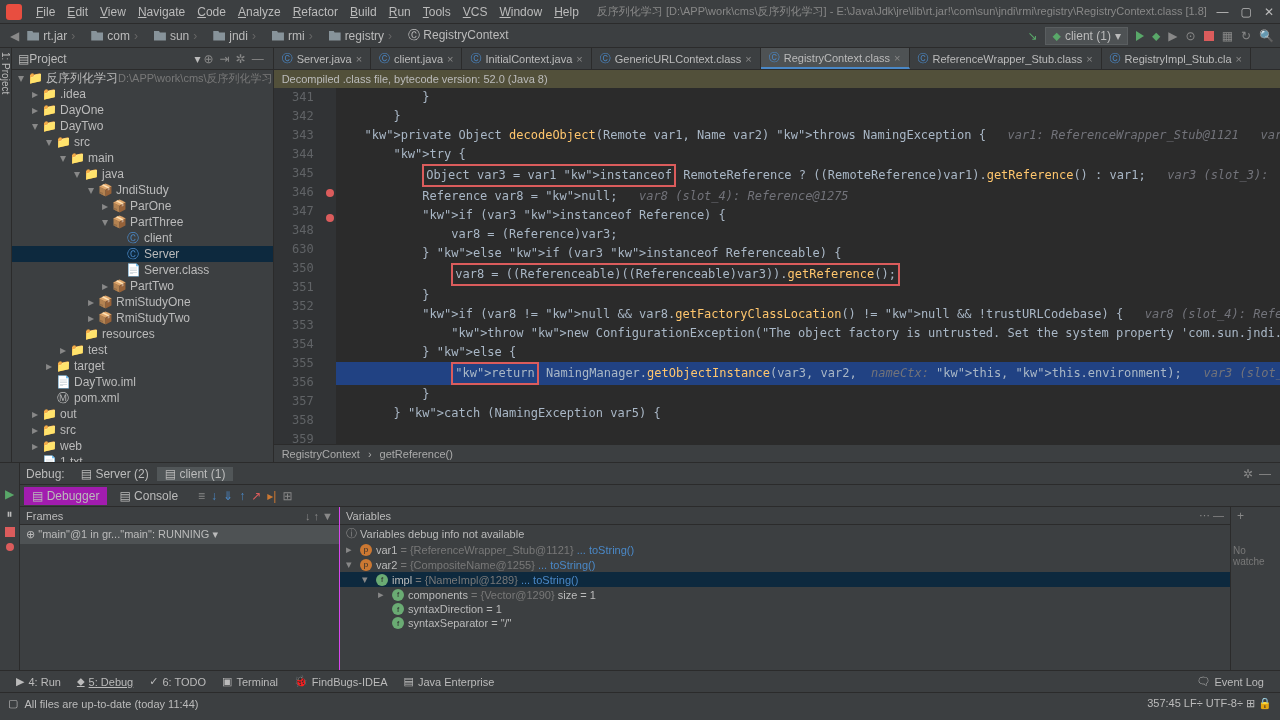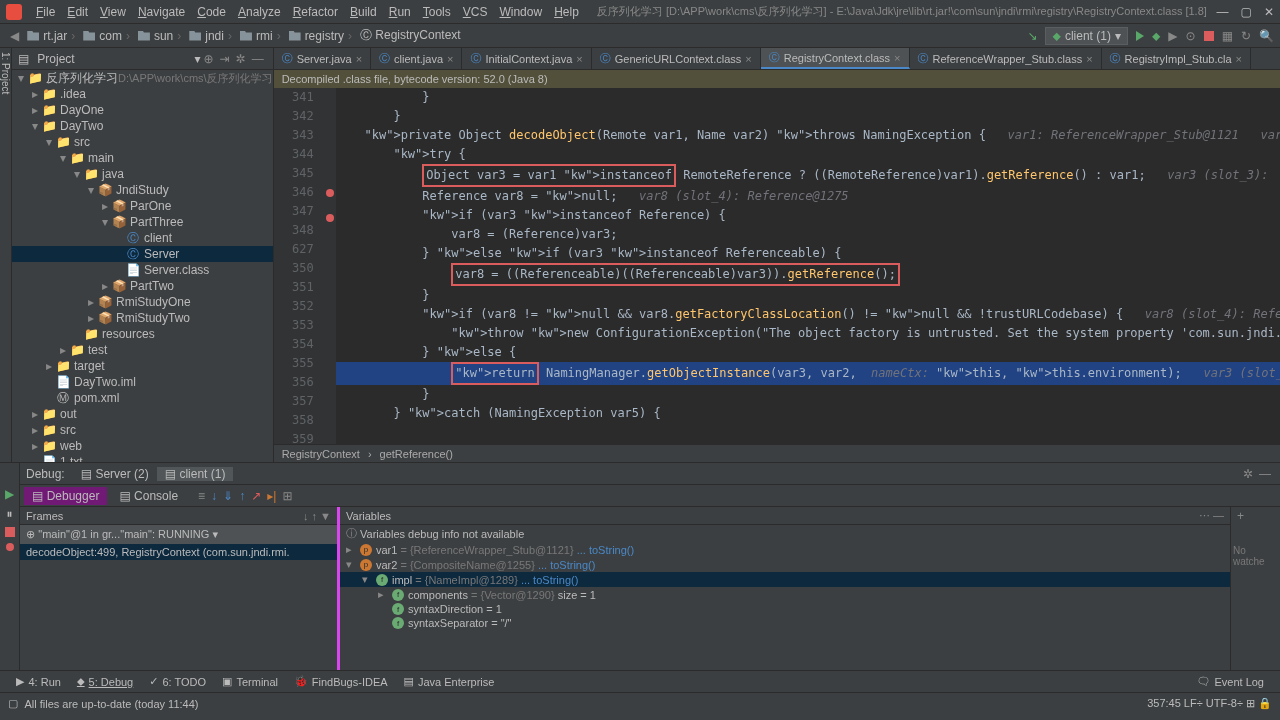--- a/index.html
+++ b/index.html
@@ -49,24 +49,24 @@
 .code .hl-line { background: #214283; }
 .redbox { border: 2px solid #db5c5c; padding: 0 2px; display: inline-block; }
 .crumbs2 { height: 18px; border-top: 1px solid #2b2b2b; display: flex; align-items: center; padding: 0 8px; font-size: 11px; gap: 8px; color: #aaa; background:#3c3f41; }
 .debug-panel { height: 208px; background: #3c3f41; border-top: 1px solid #2b2b2b; display: flex; }
 .debug-left { width: 20px; background:#3c3f41; border-right:1px solid #2b2b2b; }
 .debug-main { flex: 1; display: flex; flex-direction: column; }
 .debug-tabs { height: 22px; display: flex; align-items: center; padding: 0 6px; border-bottom: 1px solid #2b2b2b; }
 .debug-tabs .dt { padding: 0 8px; }
 .debug-inner-tabs { height: 22px; display: flex; align-items: center; border-bottom: 1px solid #2b2b2b; padding: 0 4px; gap: 4px; }
 .debug-inner-tabs .t { padding: 2px 8px; }
-.debug-inner-tabs .t.active { background: #701a75; }
+.debug-inner-tabs .t.active { background: #a21caf; }
 .toolbar-icons { display: flex; gap: 6px; padding: 0 8px; color: #888; }
 .debug-body { flex: 1; display: flex; }
-.frames { width: 320px; border-right: 3px solid #d946ef; display: flex; flex-direction: column; font-size: 11px; }
+.frames { width: 320px; border-right: 1px solid #d946ef; display: flex; flex-direction: column; font-size: 11px; }
 .frames-header, .vars-header { height: 18px; padding: 0 6px; background: #3c3f41; border-bottom: 1px solid #2b2b2b; display:flex; align-items:center; }
 .frame-row { padding: 2px 6px; white-space: nowrap; overflow: hidden; }
 .frame-row.sel { background: #0d293e; }
 .vars { flex: 1; display: flex; flex-direction: column; font-size: 11px; }
 .var-row { padding: 1px 6px; display: flex; align-items: center; gap: 4px; }
 .var-row.sel { background: #0d293e; }
 .circ { width: 12px; height: 12px; border-radius: 50%; background: #cc7832; display: inline-flex; align-items:center; justify-content:center; font-size:8px; color:#2b2b2b; }
 .circ.green { background: #6aab73; }
 .footer { height: 22px; background: #3c3f41; border-top: 1px solid #2b2b2b; display: flex; align-items: center; padding: 0 8px; font-size: 11px; }
 .footer .item { padding: 0 8px; display:flex; align-items:center; gap:4px; }
@@ -96,21 +96,21 @@
   <div class="title">反序列化学习 [D:\APP\work\cms\反序列化学习] - E:\Java\Jdk\jre\lib\rt.jar!\com\sun\jndi\rmi\registry\RegistryContext.class [1.8]</div>
   <div class="win-controls">
     <span>—</span>
     <span>▢</span>
     <span>✕</span>
   </div>
 </div>
 
 <div class="navbar">
   <span class="nav-arrow">◀</span>
-  <div id="breadcrumb" style="display:flex;">
+  <div id="breadcrumb" style="display:flex;gap:8px;">
       <span class="crumb"><span class="folder-ico"></span> rt.jar <span class="sep">›</span></span>
       <span class="crumb"><span class="folder-ico"></span> com <span class="sep">›</span></span>
       <span class="crumb"><span class="folder-ico"></span> sun <span class="sep">›</span></span>
       <span class="crumb"><span class="folder-ico"></span> jndi <span class="sep">›</span></span>
       <span class="crumb"><span class="folder-ico"></span> rmi <span class="sep">›</span></span>
       <span class="crumb"><span class="folder-ico"></span> registry <span class="sep">›</span></span>
       <span class="crumb">Ⓒ RegistryContext</span>
     </div>
   <div class="right">
     <span style="color:#59a869;">↘</span>
@@ -128,21 +128,21 @@
     <span style="color:#888;">↻</span>
     <span style="color:#888;">🔍</span>
   </div>
 </div>
 
 <div class="main">
   <div class="left-gutter"><span style="padding:4px; transform:rotate(180deg);">1: Project</span></div>
   <div class="project-panel">
     <div class="panel-header">
       <span>▤</span>
-      <span class="title" style="padding-left:8px;">Project</span>
+      <span class="title" style="padding-left:0;">Project</span>
       <span>▾</span>
       <span class="ico">⊕</span>
       <span class="ico">⇥</span>
       <span class="ico">✲</span>
       <span class="ico">—</span>
     </div>
     <div class="tree" id="tree">
         <div class="tree-row" style="padding-left: 6px;">
           <span class="arrow">▾</span>
           <span class="ico2 ">📁</span>
@@ -285,21 +285,21 @@
     <div class="code-area">
       <div class="gutter" id="gutter">
           <div>341</div>
           <div>342</div>
           <div>343</div>
           <div>344</div>
           <div>345</div>
           <div>346</div>
           <div>347</div>
           <div>348</div>
-          <div>627</div>
+          <div>630</div>
           <div>350</div>
           <div>351</div>
           <div>352</div>
           <div>353</div>
           <div>354</div>
           <div>355</div>
           <div>356</div>
           <div>357</div>
           <div>358</div>
           <div>359</div>
@@ -368,21 +368,20 @@
       </div>
     </div>
     <div class="debug-body">
       <div class="frames">
         <div class="frames-header">
             <span>Frames</span>
             <span style="margin-left:auto;color:#888;">↓ ↑ ▼</span>
           </div>
         <div style="padding:3px 6px;background:#4e5254;">⊕ <span>"main"@1 in gr..."main": RUNNING</span> ▾</div>
         <div id="frames-list">
-            <div class="frame-row sel">decodeObject:499, RegistryContext (com.sun.jndi.rmi.</div>
           </div>
       </div>
       <div class="vars">
         <div class="vars-header">
             <span>Variables</span>
             <span style="margin-left:auto;color:#888;">⋯ —</span>
           </div>
         <div id="vars-list">
             <div class="var-row" style="padding-left: 6px;">
               <span style="width:10px;color:#888;">ⓘ</span>

